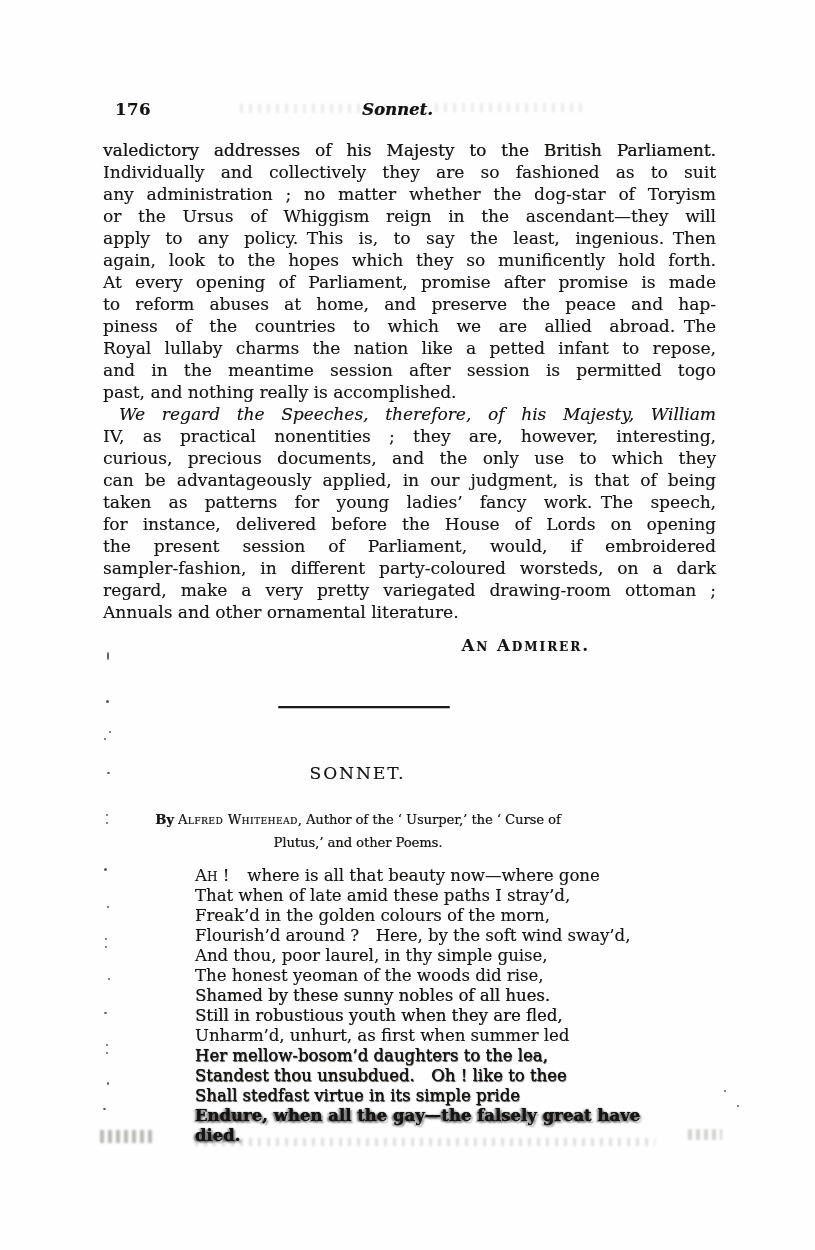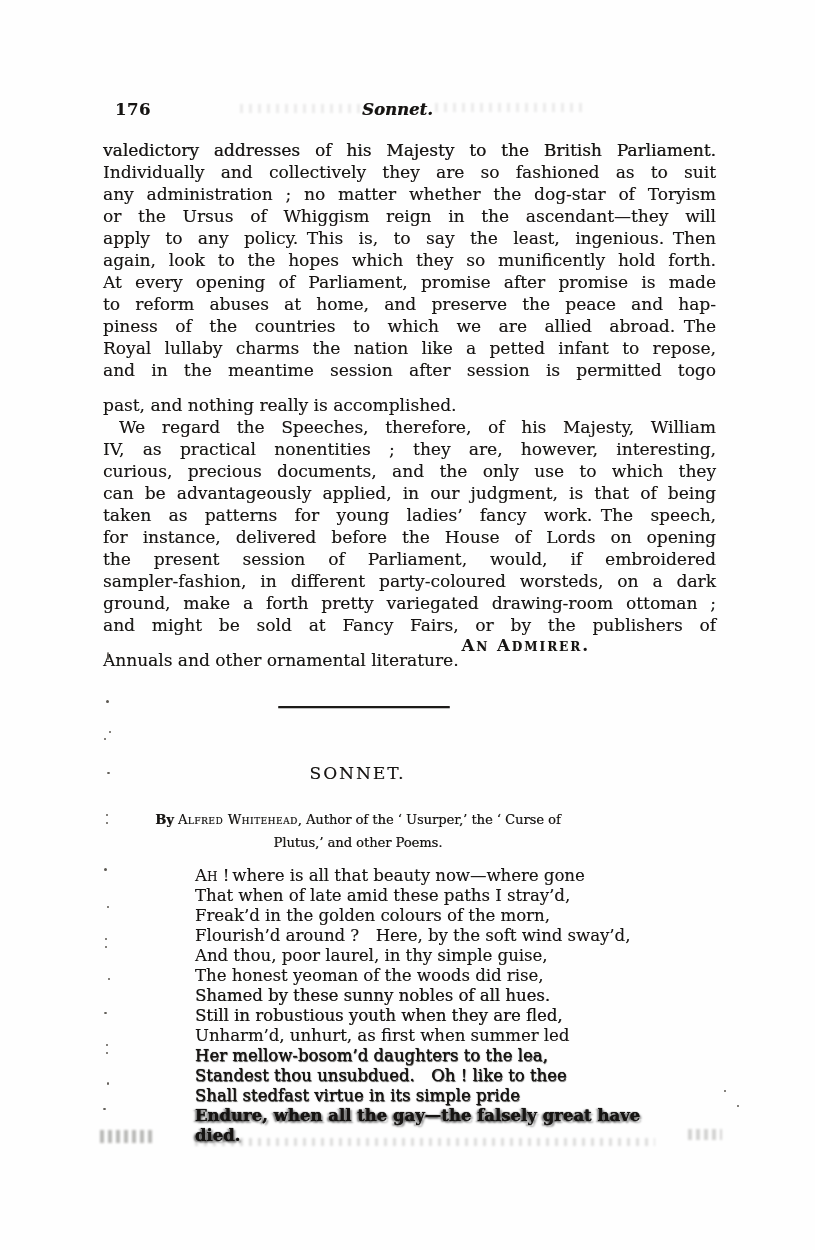--- a/index.html
+++ b/index.html
@@ -26,22 +26,22 @@
     text-align: center; transform: translateX(-12px);
     font-size: 16.5px; font-weight: bold; font-style: italic;
   }
 
   
   .body-block {
     position: absolute; left: 103px; top: 139px; width: 613px;
     font-size: 17px; line-height: 22px;
   }
   .jline { text-align: justify; text-align-last: justify; text-justify: inter-word; }
-  .jline.lastline { text-align-last: left; margin-top: 13px; }
-  .jline.indent { text-indent: 16px; }
+  .jline.lastline { text-align-last: left; }
+  .jline.indent { text-indent: 16px; font-style: italic; }
 
   .signature {
     position: absolute; left: 103px; top: 636px; width: 487px;
     text-align: right;
     font-size: 16.5px; font-weight: bold;
   }
   .sc { font-variant: small-caps; }
   .signature .sc { letter-spacing: 2px; }
 
   
@@ -63,21 +63,21 @@
     font-size: 13px; line-height: 23px;
     text-shadow: 0.4px 0.2px 0.4px rgba(20,18,16,0.55);
   }
   .byline .sc-name { font-variant: small-caps; letter-spacing: 0.5px; }
   .byline .by-word { font-weight: bold; }
 
   .poem {
     position: absolute; left: 195px; top: 866px; width: 480px;
     font-size: 16.5px; line-height: 20px;
   }
-  .poem-lead { font-variant: small-caps; margin-right: 3px; }
+  .poem-lead { font-variant: small-caps; margin-right: 18px; }
 
   .smear { text-shadow: 0 0 0.7px currentColor, 0.6px 0.5px 0.9px rgba(10,8,6,0.75); }
   .smear-light { text-shadow: 0.4px 0.3px 0.6px rgba(10,8,6,0.6); }
   .smear-heavy {
     font-weight: bold;
     filter: blur(0.35px);
     text-shadow: 0 0 1px #000, -2px 1px 2px rgba(0,0,0,0.5), 2px 2px 2px rgba(0,0,0,0.4);
   }
 
   
@@ -122,22 +122,21 @@
     </div>
     <div>
       <div class="jline indent">We regard the Speeches, therefore, of his Majesty, William</div>
       <div class="jline">IV, as practical nonentities ; they are, however, interesting,</div>
       <div class="jline">curious, precious documents, and the only use to which they</div>
       <div class="jline">can be advantageously applied, in our judgment, is that of being</div>
       <div class="jline">taken as patterns for young ladies’ fancy work. The speech,</div>
       <div class="jline">for instance, delivered before the House of Lords on opening</div>
       <div class="jline">the present session of Parliament, would, if embroidered</div>
       <div class="jline">sampler-fashion, in different party-coloured worsteds, on a dark</div>
-      <div class="jline">ground, make a forth pretty variegated drawing-room ottoman ;</div>
-      <div class="jline">and might be sold at Fancy Fairs, or by the publishers of</div>
+      <div class="jline">regard, make a very pretty variegated drawing-room ottoman ;</div>
       <div class="jline lastline">Annuals and other ornamental literature.</div>
     </div>
   </div>
 
   <div class="signature">
     <span class="sc">An Admirer.</span>
   </div>
 
   <div class="separator"></div>
 

